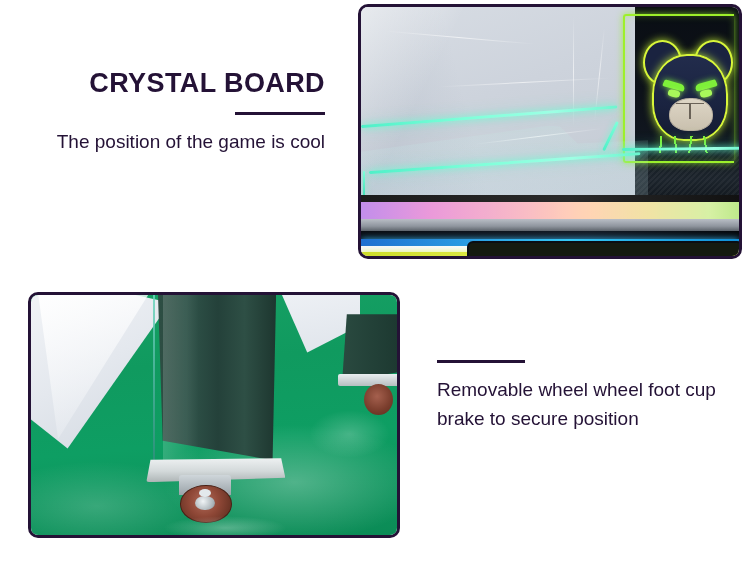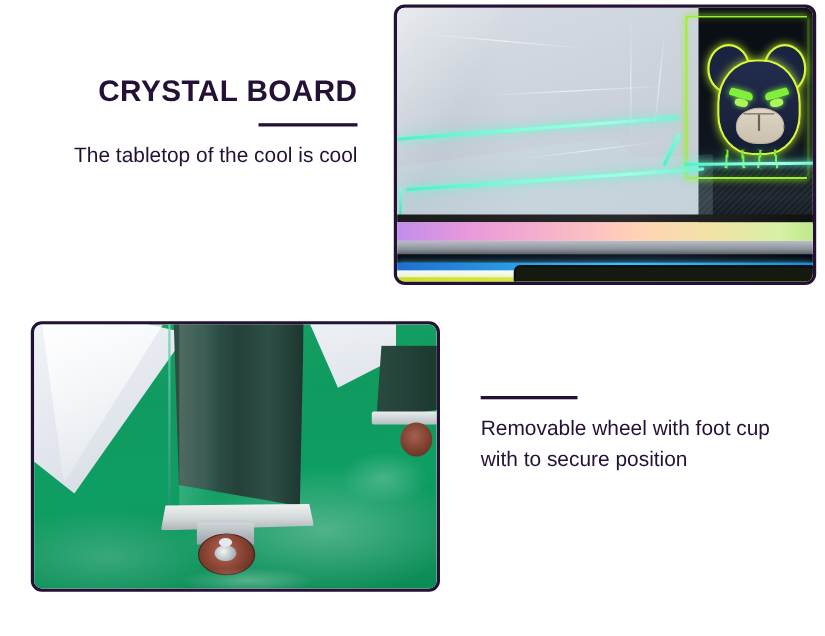--- a/index.html
+++ b/index.html
@@ -517,21 +517,21 @@
       <div class="cb-band blue"></div>
       <div class="cb-band white"></div>
       <div class="cb-band yellow"></div>
       <div class="cb-inner-frame"></div>
     </div>
   </div>
 
   <div class="block" id="block-crystal">
     <div class="title">CRYSTAL BOARD</div>
     <div class="rule"></div>
-    <div class="desc">The tabletop of the cool is cool</div>
+    <div class="desc">The position of the game is cool</div>
   </div>
 
   <div class="photo" id="photo-wheel" aria-label="Close-up of the dark green machine leg resting on a glossy green floor with a red caster wheel and foot cup brake">
     <div class="scene">
       <div class="mw-floor"></div>
       <div class="mw-backdrop"></div>
       <div class="mw-backdrop-fold"></div>
       <div class="mw-backdrop2"></div>
 
       <div class="mw-leg2"></div>
@@ -549,16 +549,16 @@
         <div class="tyre"></div>
         <div class="hub"></div>
         <div class="bolt"></div>
       </div>
       <div class="mw-reflect"></div>
     </div>
   </div>
 
   <div class="block" id="block-wheel">
     <div class="rule"></div>
-    <div class="desc">Removable wheel with foot cup with to secure position</div>
+    <div class="desc">Removable wheel wheel foot cup brake to secure position</div>
   </div>
 
 </div>
 
 </body></html>

